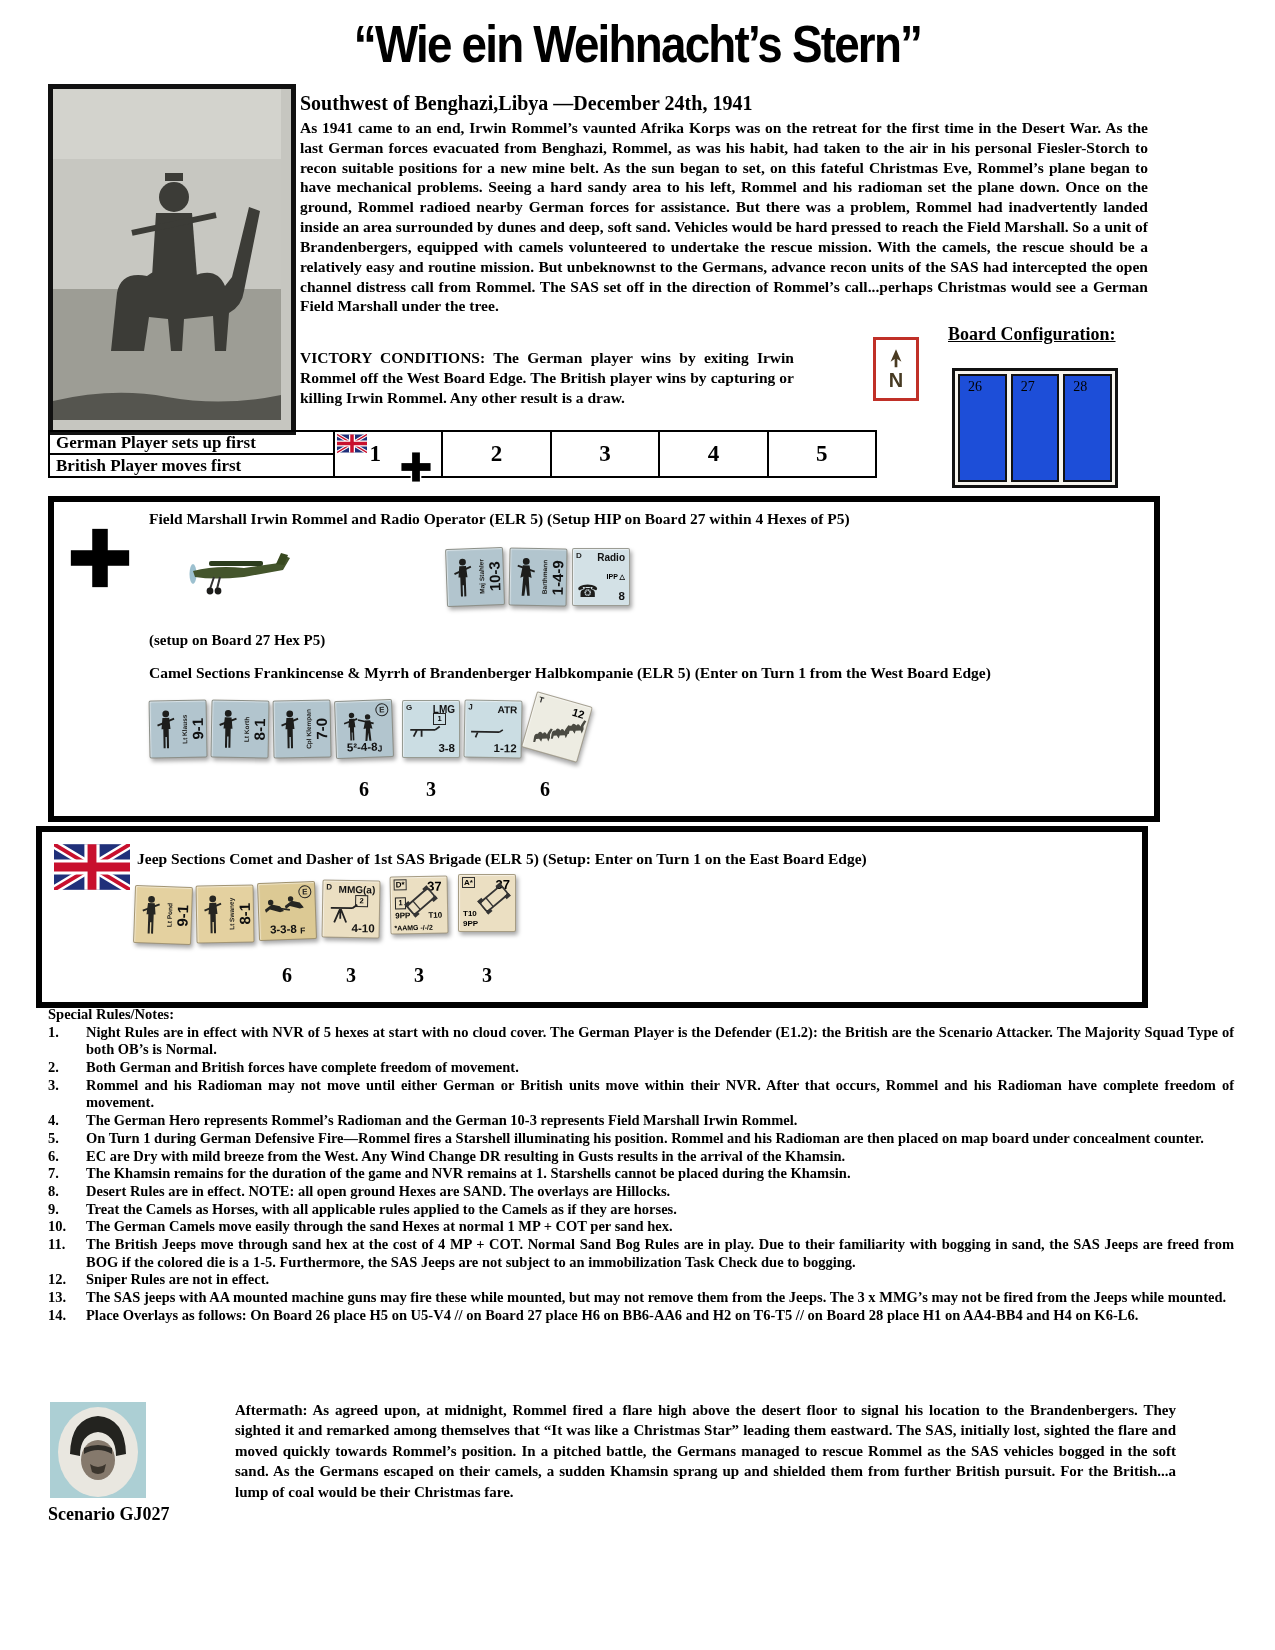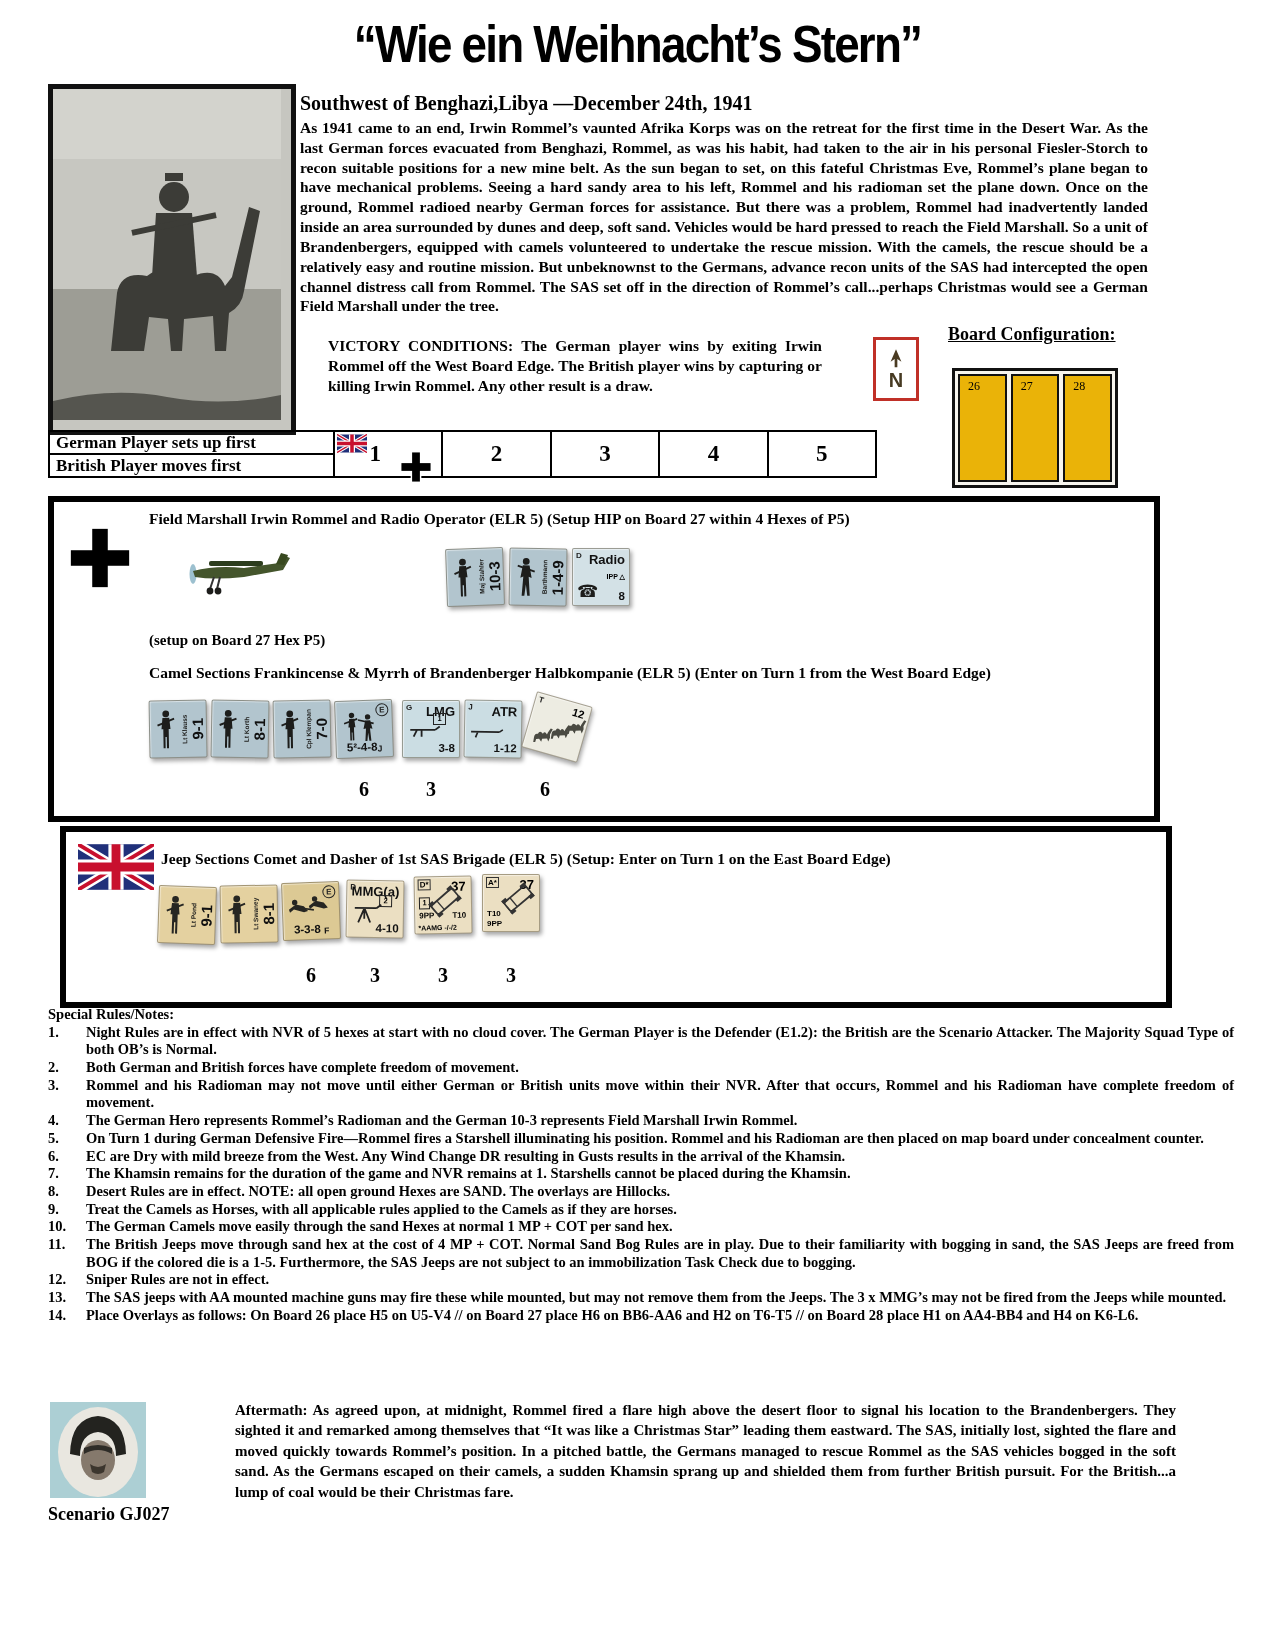--- a/index.html
+++ b/index.html
@@ -10,42 +10,42 @@
   .title{left:0;top:14px;width:1275px;text-align:center;
          font-family:"Liberation Sans",sans-serif;font-weight:bold;font-size:52px;
          letter-spacing:-2px;transform:scaleX(.88);transform-origin:center;}
   
   .photo{left:48px;top:84px;width:238px;height:341px;border:5px solid #111;background:#c6c6c0;}
   
   .intro{left:300px;top:92px;width:848px;}
   .intro h2{margin:0 0 3px 0;font-size:20px;}
   .body-text{font-size:15.5px;line-height:1.28;text-align:justify;font-weight:bold;}
   
-  .victory{left:300px;top:336px;width:494px;margin-left:28px;}
+  .victory{left:300px;top:348px;width:494px;}
   
   .compass{left:873px;top:337px;width:40px;height:58px;border:3px solid #c03028;background:#fff;
            display:flex;flex-direction:column;align-items:center;justify-content:center;}
   .compass .n{font-family:"Liberation Sans",sans-serif;font-weight:bold;font-size:20px;color:#463а22;color:#463a22;line-height:1;margin-top:-2px;}
   
   .bc-head{left:948px;top:324px;font-size:18px;font-weight:bold;text-decoration:underline;}
   .bc-diagram{left:952px;top:368px;width:166px;height:120px;border:3px solid #111;background:#f7f5ee;
               display:flex;gap:4px;padding:3px;box-sizing:border-box;}
-  .bc-cell{flex:1;border:2px solid #111;font-size:12px;padding:3px 0 0 8px;background:#eab308;}
+  .bc-cell{flex:1;border:2px solid #111;font-size:14px;padding:3px 0 0 8px;background:#1d4ed8;}
   
   .ttrack{left:48px;top:430px;width:829px;height:48px;border:2px solid #000;display:flex;box-sizing:border-box;}
   .tt-left{width:283px;border-right:2px solid #000;display:flex;flex-direction:column;}
   .tt-left div{flex:1;display:flex;align-items:center;padding-left:6px;font-size:17px;font-weight:bold;}
   .tt-left div:first-child{border-bottom:2px solid #000;}
   .tt-cell{flex:1;border-right:2px solid #000;position:relative;display:flex;align-items:center;justify-content:center;
            font-size:23px;font-weight:bold;}
   .tt-cell:last-child{border-right:none;}
   
   .obbox{border:6px solid #000;background:#fff;}
   .gbox{left:48px;top:496px;width:1100px;height:314px;}
-  .bbox{left:60px;top:826px;width:1100px;height:170px;}
+  .bbox{left:36px;top:826px;width:1100px;height:170px;}
   .ob-head{font-size:15.5px;font-weight:bold;}
   .plain-note{font-size:15px;font-weight:bold;}
   
   .ctr{position:absolute;width:58px;height:58px;border-radius:2px;
        box-shadow:2px 3px 4px rgba(0,0,0,.35), inset 1px 1px 1px rgba(255,255,255,.5);
        border:1px solid rgba(110,100,80,.55);box-sizing:border-box;
        font-family:"Liberation Sans",sans-serif;}
   .c-ger{background:#b2c5ce;}
   .c-ger-sw{background:#cbdde3;}
   .c-radio{background:#d3e1e6;}
@@ -54,21 +54,21 @@
   .c-pale{background:#ebdfc2;}
   .c-white{background:#edece2;}
   .vtx{writing-mode:vertical-rl;transform:rotate(180deg);text-align:center;}
   .c-val{position:absolute;right:1px;top:0;height:56px;width:16px;font-weight:bold;font-size:15px;color:#101010;}
   .c-name{position:absolute;right:16px;top:0;height:56px;width:9px;font-weight:bold;font-size:6.5px;color:#20201e;white-space:nowrap;}
   .badge{position:absolute;top:3px;right:3px;width:11px;height:11px;border:1.2px solid #222;border-radius:50%;
          font-size:8px;line-height:11px;font-weight:bold;text-align:center;color:#222;}
   .sq-val{position:absolute;bottom:3px;left:0;width:56px;text-align:center;font-weight:bold;font-size:11.5px;color:#111;}
   .sq-suf{font-size:8.5px;vertical-align:-1px;}
   .sw-corner{position:absolute;top:2px;left:3px;font-size:8px;font-weight:bold;color:#222;}
-  .sw-label{position:absolute;top:3px;right:4px;font-size:13px;font-weight:bold;color:#111;}
+  .sw-label{position:absolute;top:3px;right:4px;font-size:10px;font-weight:bold;color:#111;}
   .sw-box{position:absolute;top:22px;left:26px;min-width:9px;height:10px;border:1px solid #222;font-size:7.5px;
           line-height:10px;text-align:center;font-weight:bold;padding:0 1px;}
   .sw-box:empty{display:none;}
   .sw-val{position:absolute;bottom:3px;right:4px;font-size:11.5px;font-weight:bold;color:#111;}
   .radio-l2{position:absolute;top:24px;right:4px;font-size:7px;font-weight:bold;}
   .phone{position:absolute;left:4px;bottom:4px;font-size:17px;color:#1d1d1b;font-family:"DejaVu Sans",sans-serif;}
   .camel-num{position:absolute;top:3px;right:5px;font-size:11px;font-weight:bold;}
   .jp-corner{position:absolute;top:2px;left:3px;font-size:8px;font-weight:bold;border:1px solid #333;padding:0 1px;}
   .jp-id{position:absolute;top:2px;right:5px;font-size:13px;font-weight:bold;text-align:right;}
   .jp-box{position:absolute;top:20px;left:4px;min-width:9px;height:10px;border:1px solid #222;font-size:7.5px;

